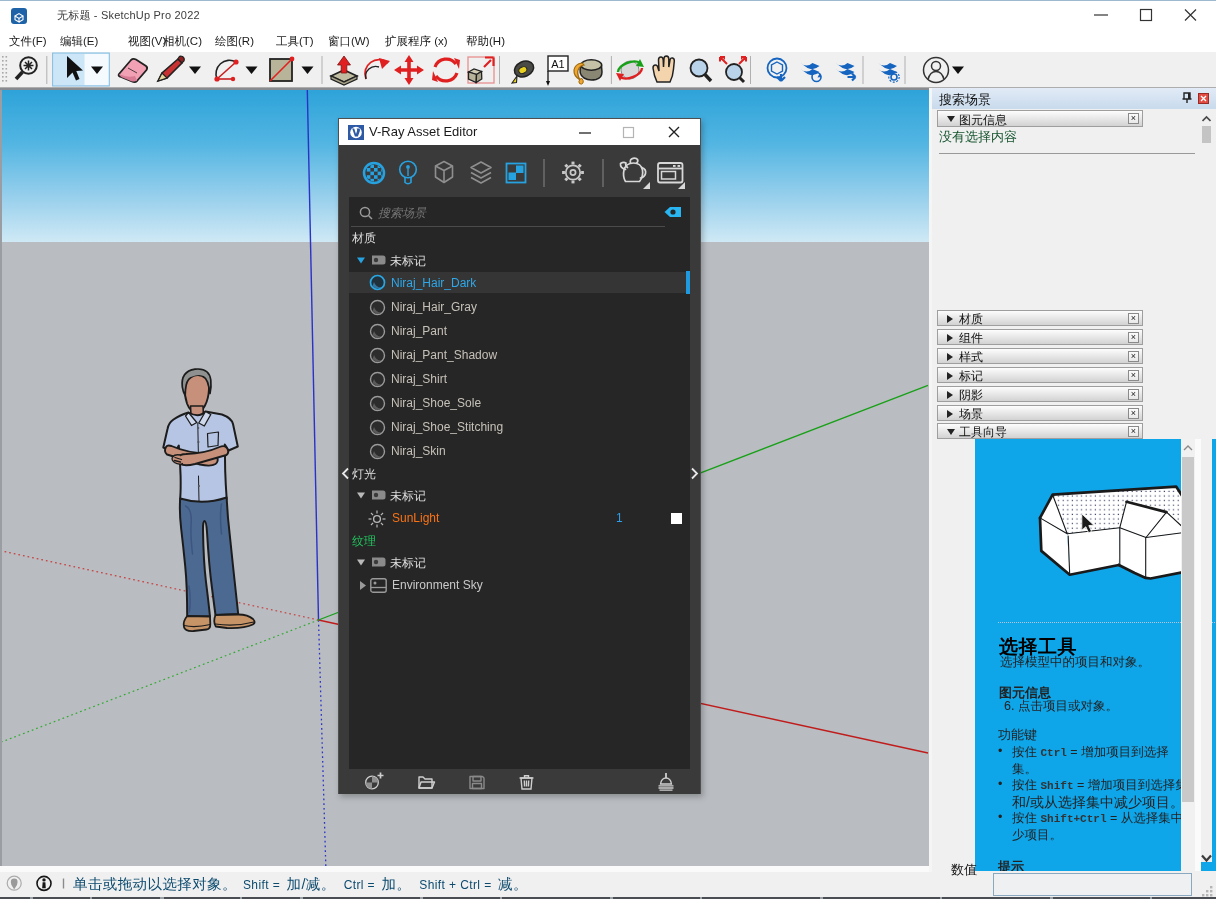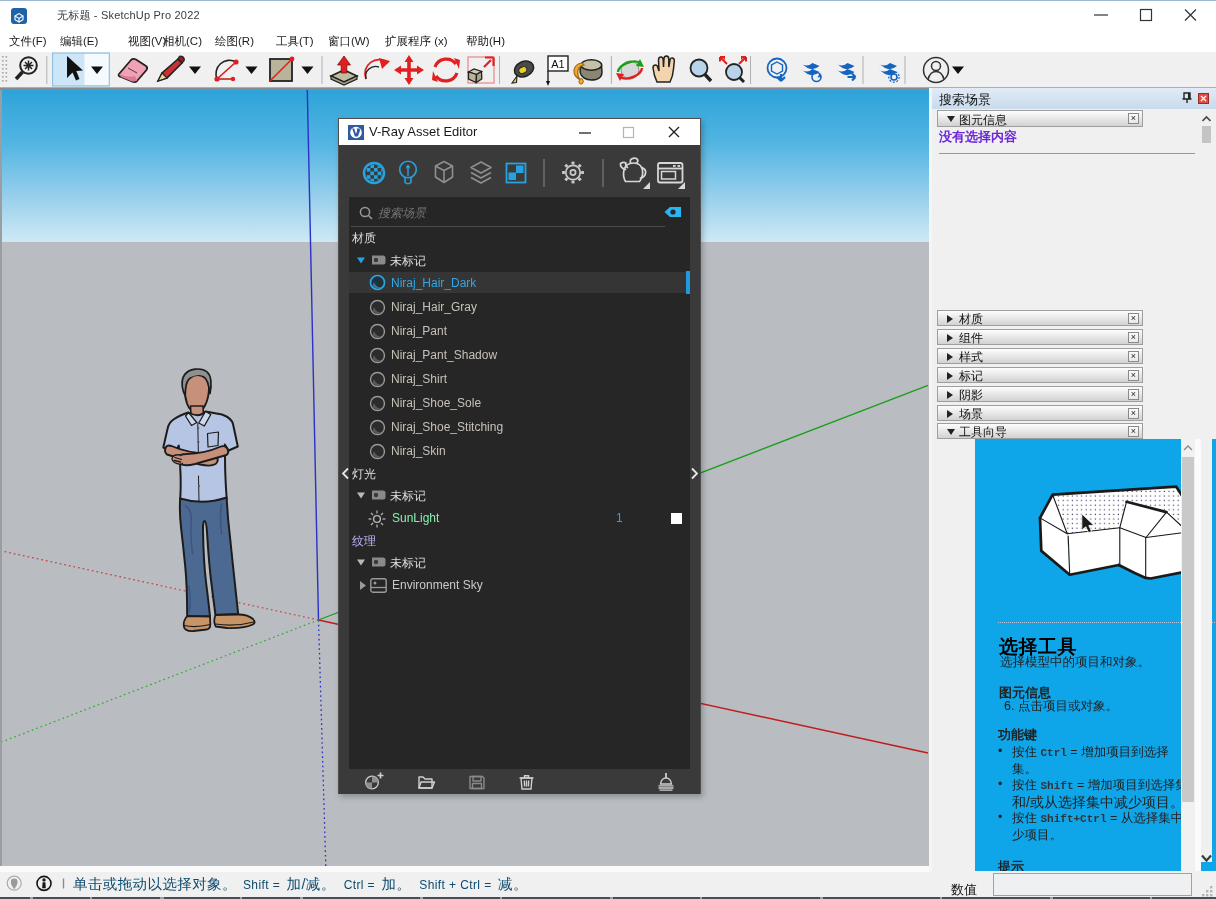--- a/index.html
+++ b/index.html
@@ -33,21 +33,21 @@
 #instructor { left:975px; top:439px; width:244px; height:432px; background:#0ea5e9; overflow:hidden; }
 
 #in-sb { left:1181px; top:439px; width:14px; height:432px; background:#f1f1f1; }
 #in-thumb { left:1182px; top:457px; width:12px; height:345px; background:#c9c9c9; }
 #out-sb { left:1201px; top:110px; width:11px; height:752px; background:#f0f0f0; }
 #out-thumb { left:1202px; top:126px; width:9px; height:17px; background:#c4c4c4; }
 
 #statusbar { left:0; top:872px; width:1216px; height:25px; background:#f0f0f0; }
 #statustext { left:73px; top:875px; font-size:14.5px; color:#0c4a6e; letter-spacing:0.4px; }
 #bottomstrip { left:0; top:897px; width:1216px; height:2px; background:#4a4d52; }
-#measure-label { left:951px; top:881px; font-size:13px; color:#111; }
+#measure-label { left:951px; top:861px; font-size:13px; color:#111; }
 #measure-box { left:993px; top:873px; width:199px; height:23px; background:#eef0f2; border:1px solid #8aa8c0; }
 
 #vray { left:338px; top:118px; width:363px; height:676px; background:#3a3a3a; border:1px solid #4f4f4f; box-shadow:2px 3px 6px rgba(0,0,0,0.25); }
 #vray-title { left:0; top:0; width:361px; height:26px; background:#ffffff; }
 #vray-title-text { left:30px; top:5px; font-size:13px; color:#1a1a1a; }
 #vray-content { left:10px; top:78px; width:341px; height:572px; background:#262626; }
 #vray-bottom { left:0; top:650px; width:361px; height:25px; background:#3a3a3a; }
 .vrow { position:absolute; font-size:12px; color:#c2c2c2; }
 .mcirc { left:30px; width:17px; height:17px; }
 .mtxt { left:52px; color:#c6c1b8; }
@@ -338,21 +338,21 @@
   </svg>
 <svg class="abs" style="left:1183px;top:444px;z-index:5" width="10" height="8" viewBox="0 0 10 8">
     <path d="M1 6 L5 2 L9 6" fill="none" stroke="#8a8a8a" stroke-width="1.4"></path>
   </svg>
 
 <div class="sect" style="top:110px;height:17px">
     <span class="tri tri-d"></span>
     <span class="lbl" style="top:1px">图元信息</span>
     <span class="xbtn" style="top:2px">×</span>
   </div>
-<div class="abs" style="left:939px;top:128px;font-size:13px;font-weight:bold;color:#6d28d9">没有选择内容</div>
+<div class="abs" style="left:939px;top:128px;font-size:13px;font-weight:normal;color:#14532d">没有选择内容</div>
 <div class="abs" style="left:939px;top:153px;width:256px;height:1px;background:#999"></div>
 <div class="sect" style="top:310px">
     <span class="tri tri-r"></span>
     <span class="lbl">材质</span>
     <span class="xbtn">×</span>
   </div>
 <div class="sect" style="top:329px">
     <span class="tri tri-r"></span>
     <span class="lbl">组件</span>
     <span class="xbtn">×</span>
@@ -422,21 +422,21 @@
 
     <g transform="translate(43.8,33.8)">
       <path d="M0 0 L0 16.5 L4 13 L6.8 19 L9.8 17.6 L7 11.8 L12 11.4 Z" fill="#1a1a1a" stroke="#f8f8f8" stroke-width="0.9"></path>
     </g>
   </svg>
   <div class="abs" style="left:23px;top:183px;width:221px;border-top:1.5px dotted #b8c4da"></div>
   <div class="abs" style="left:24px;top:195px;font-size:19px;font-weight:bold;color:#000;letter-spacing:0.5px">选择工具</div>
   <div class="abs" style="left:25px;top:215px;font-size:12.5px;color:#222">选择模型中的项目和对象。</div>
   <div class="abs" style="left:24px;top:245px;font-size:13px;font-weight:bold;color:#222">图元信息</div>
   <div class="abs" style="left:29px;top:259px;font-size:12.5px;color:#222">6. 点击项目或对象。</div>
-  <div class="abs" style="left:23px;top:287px;font-size:13px;font-weight:bold;color:#222">功能键</div>
+  <div class="abs" style="left:23px;top:287px;font-size:13px;font-weight:normal;color:#222">功能键</div>
   <div class="abs" style="left:23px;top:305px;font-size:12.5px;color:#222">•</div>
   <div class="abs" style="left:37px;top:305px;font-size:12.5px;color:#222">按住 <span class="mono">Ctrl</span> = 增加项目到选择</div>
   <div class="abs" style="left:37px;top:322px;font-size:12.5px;color:#222">集。</div>
   <div class="abs" style="left:23px;top:338px;font-size:12.5px;color:#222">•</div>
   <div class="abs" style="left:37px;top:338px;font-size:12.5px;color:#222">按住 <span class="mono">Shift</span> = 增加项目到选择集</div>
   <div class="abs" style="left:37px;top:355px;font-size:14px;color:#222">和/或从选择集中减少项目。</div>
   <div class="abs" style="left:23px;top:371px;font-size:12.5px;color:#222">•</div>
   <div class="abs" style="left:37px;top:371px;font-size:12.5px;color:#222">按住 <span class="mono">Shift+Ctrl</span> = 从选择集中减</div>
   <div class="abs" style="left:37px;top:388px;font-size:12.5px;color:#222">少项目。</div>
   <div class="abs" style="left:23px;top:419px;font-size:13px;font-weight:bold;color:#222">提示</div>
@@ -657,24 +657,24 @@
       <line x1="9" y1="0.5" x2="9" y2="3.5"></line>
         <line x1="9" y1="14.5" x2="9" y2="17.5"></line>
       <line x1="0.5" y1="9" x2="3.5" y2="9"></line>
         <line x1="14.5" y1="9" x2="17.5" y2="9"></line>
       <line x1="3" y1="3" x2="5.1" y2="5.1"></line>
         <line x1="12.9" y1="12.9" x2="15" y2="15"></line>
       <line x1="15" y1="3" x2="12.9" y2="5.1"></line>
         <line x1="5.1" y1="12.9" x2="3" y2="15"></line>
     </g>
   </svg>
-  <div class="vrow" style="left:53px;top:392px;color:#86efac">SunLight</div>
+  <div class="vrow" style="left:53px;top:392px;color:#f97316">SunLight</div>
   <div class="vrow" style="left:277px;top:392px;color:#2f9fe8">1</div>
   <div class="abs" style="left:332px;top:394px;width:11px;height:11px;background:#ffffff"></div>
-  <div class="vrow" style="left:13px;top:414px;color:#c4b5fd">纹理</div>
+  <div class="vrow" style="left:13px;top:414px;color:#22c55e">纹理</div>
   <svg class="abs" style="left:17px;top:437px" width="32" height="13" viewBox="0 0 32 13">
     <path d="M1 3.5 L9 3.5 L5 9.5 Z" fill="#b9b9b9"></path>
     <path d="M16 1.5 L27 1.5 Q29.5 1.5 29.5 4 L29.5 8 Q29.5 10.5 27 10.5 L16 10.5 Z" fill="#8a8a8a"></path>
     <circle cx="20" cy="6" r="2.2" fill="#3a3a3a"></circle>
   </svg>
   <div class="vrow" style="left:51px;top:436px;color:#dedede">未标记</div>
   <svg class="abs" style="left:19px;top:460px" width="10" height="13" viewBox="0 0 10 13">
       <path d="M2 2 L8 6.5 L2 11 Z" fill="#9a9a9a"></path>
     </svg>
   <svg class="abs" style="left:31px;top:459px" width="17" height="15" viewBox="0 0 17 15">

